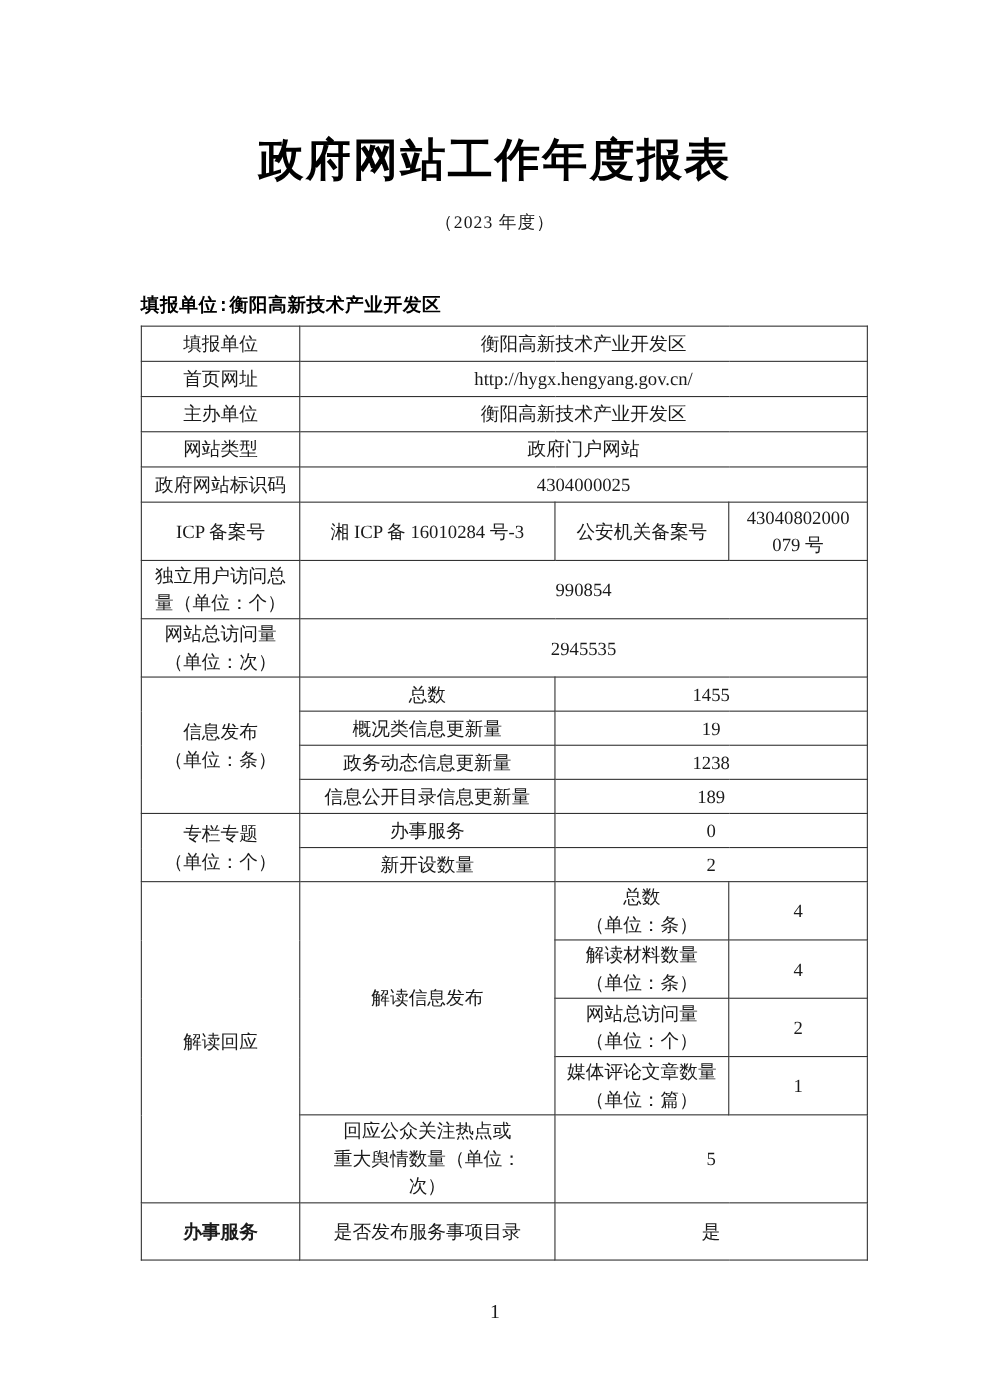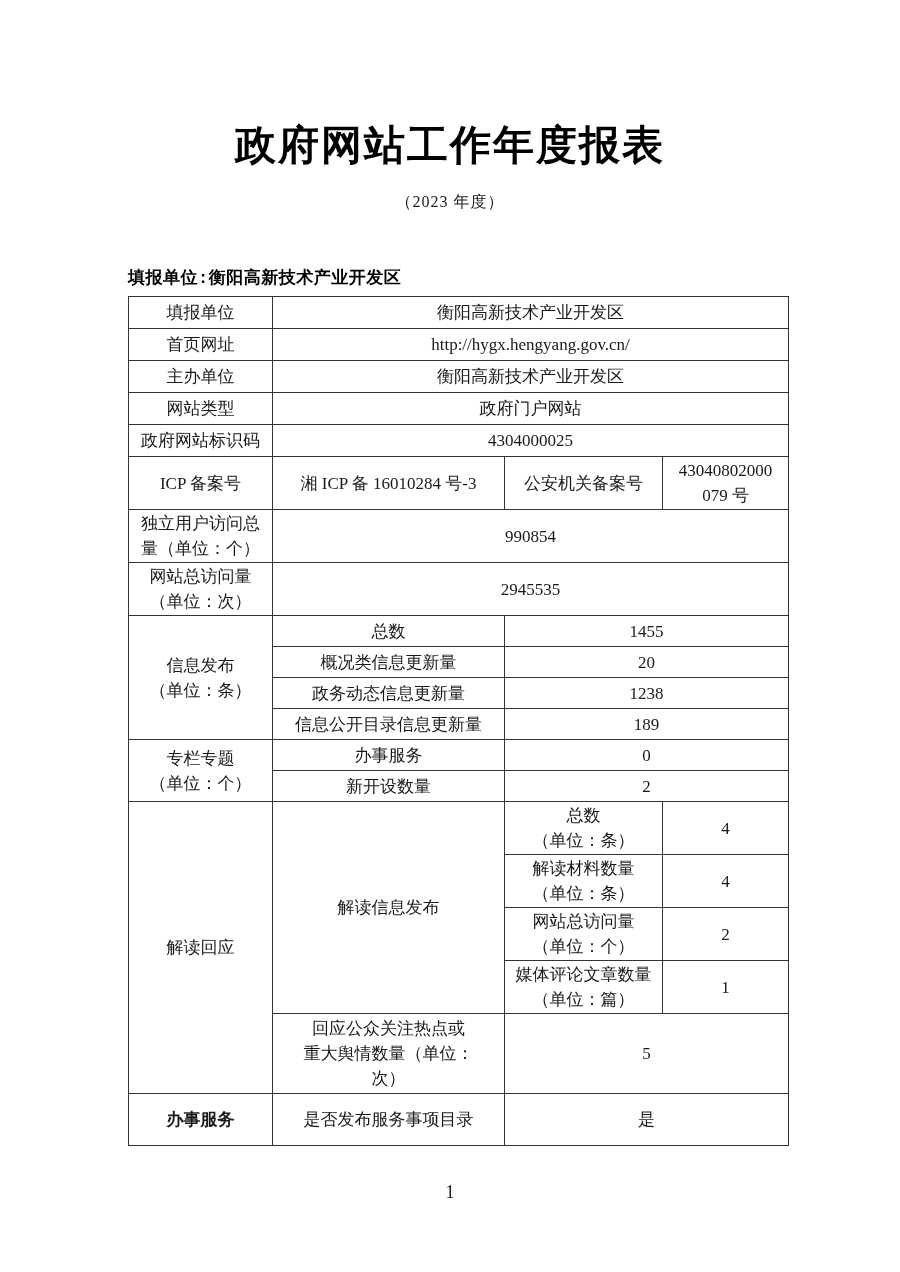--- a/index.html
+++ b/index.html
@@ -100,21 +100,21 @@
       </tr>
 
       <tr class="h31">
         <td rowspan="4">信息发布
 （单位：条）</td>
         <td>总数</td>
         <td colspan="2">1455</td>
       </tr>
       <tr class="h31">
         <td>概况类信息更新量</td>
-        <td colspan="2">20</td>
+        <td colspan="2">19</td>
       </tr>
       <tr class="h31">
         <td>政务动态信息更新量</td>
         <td colspan="2">1238</td>
       </tr>
       <tr class="h31">
         <td>信息公开目录信息更新量</td>
         <td colspan="2">189</td>
       </tr>
 

